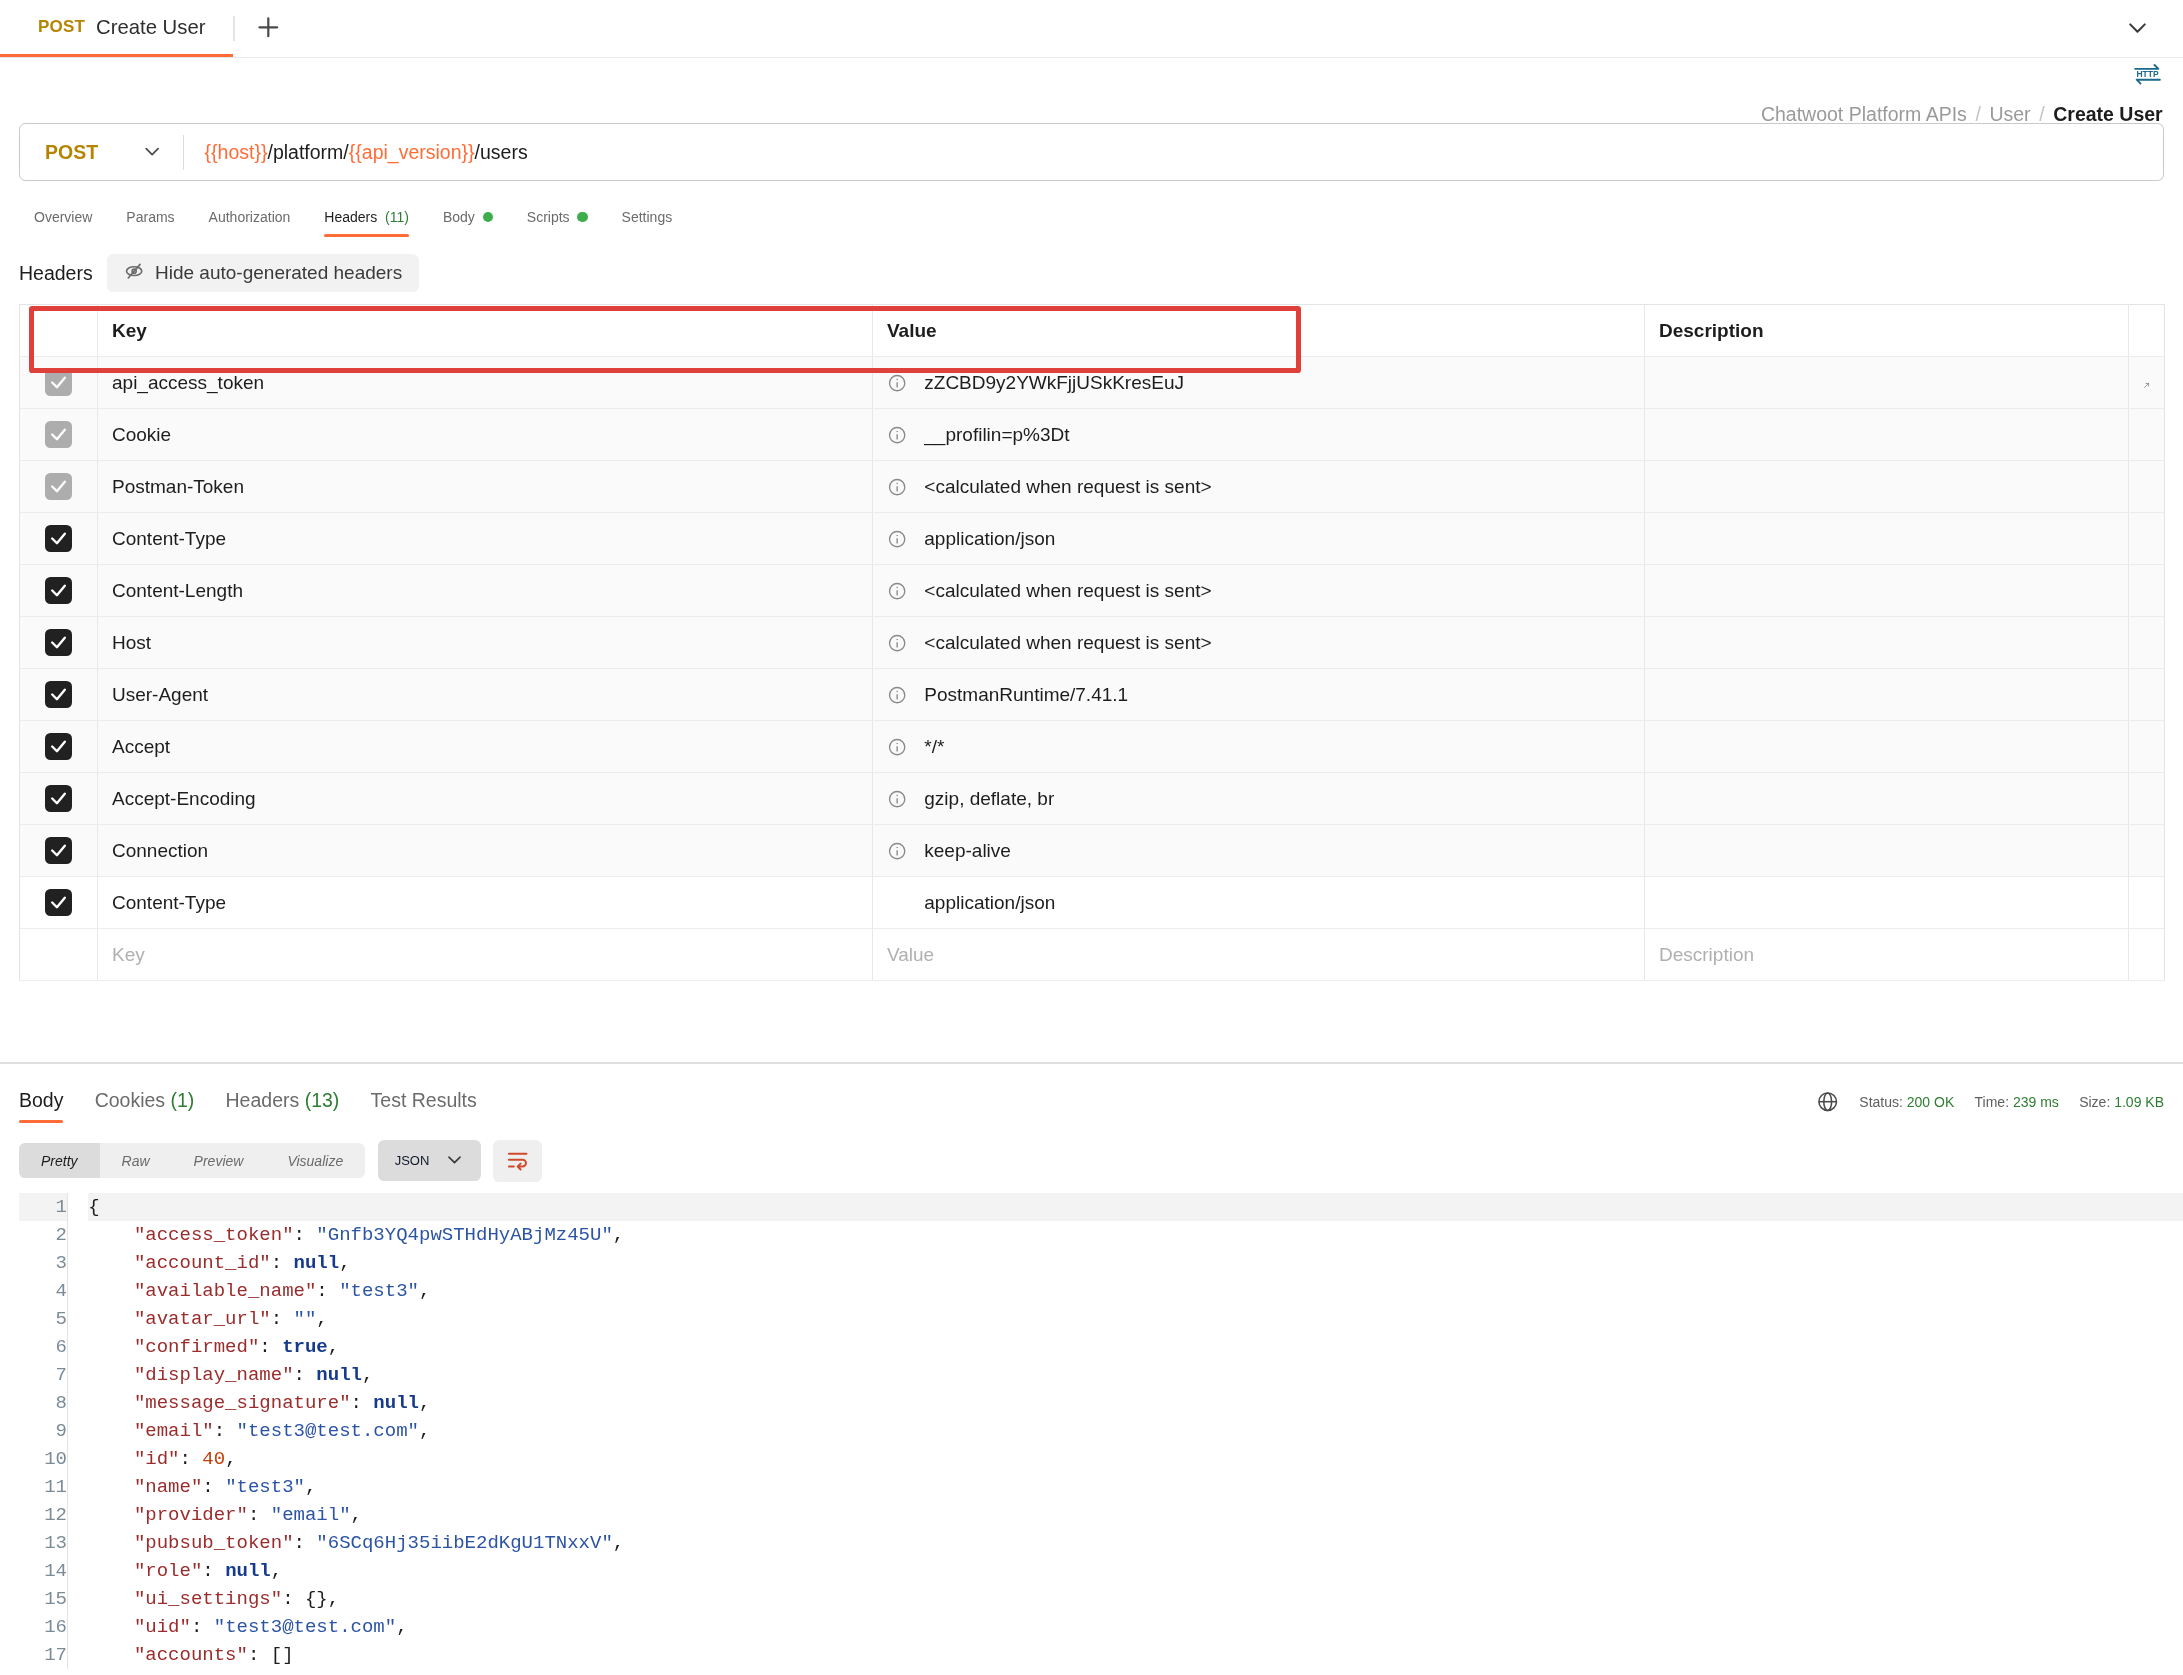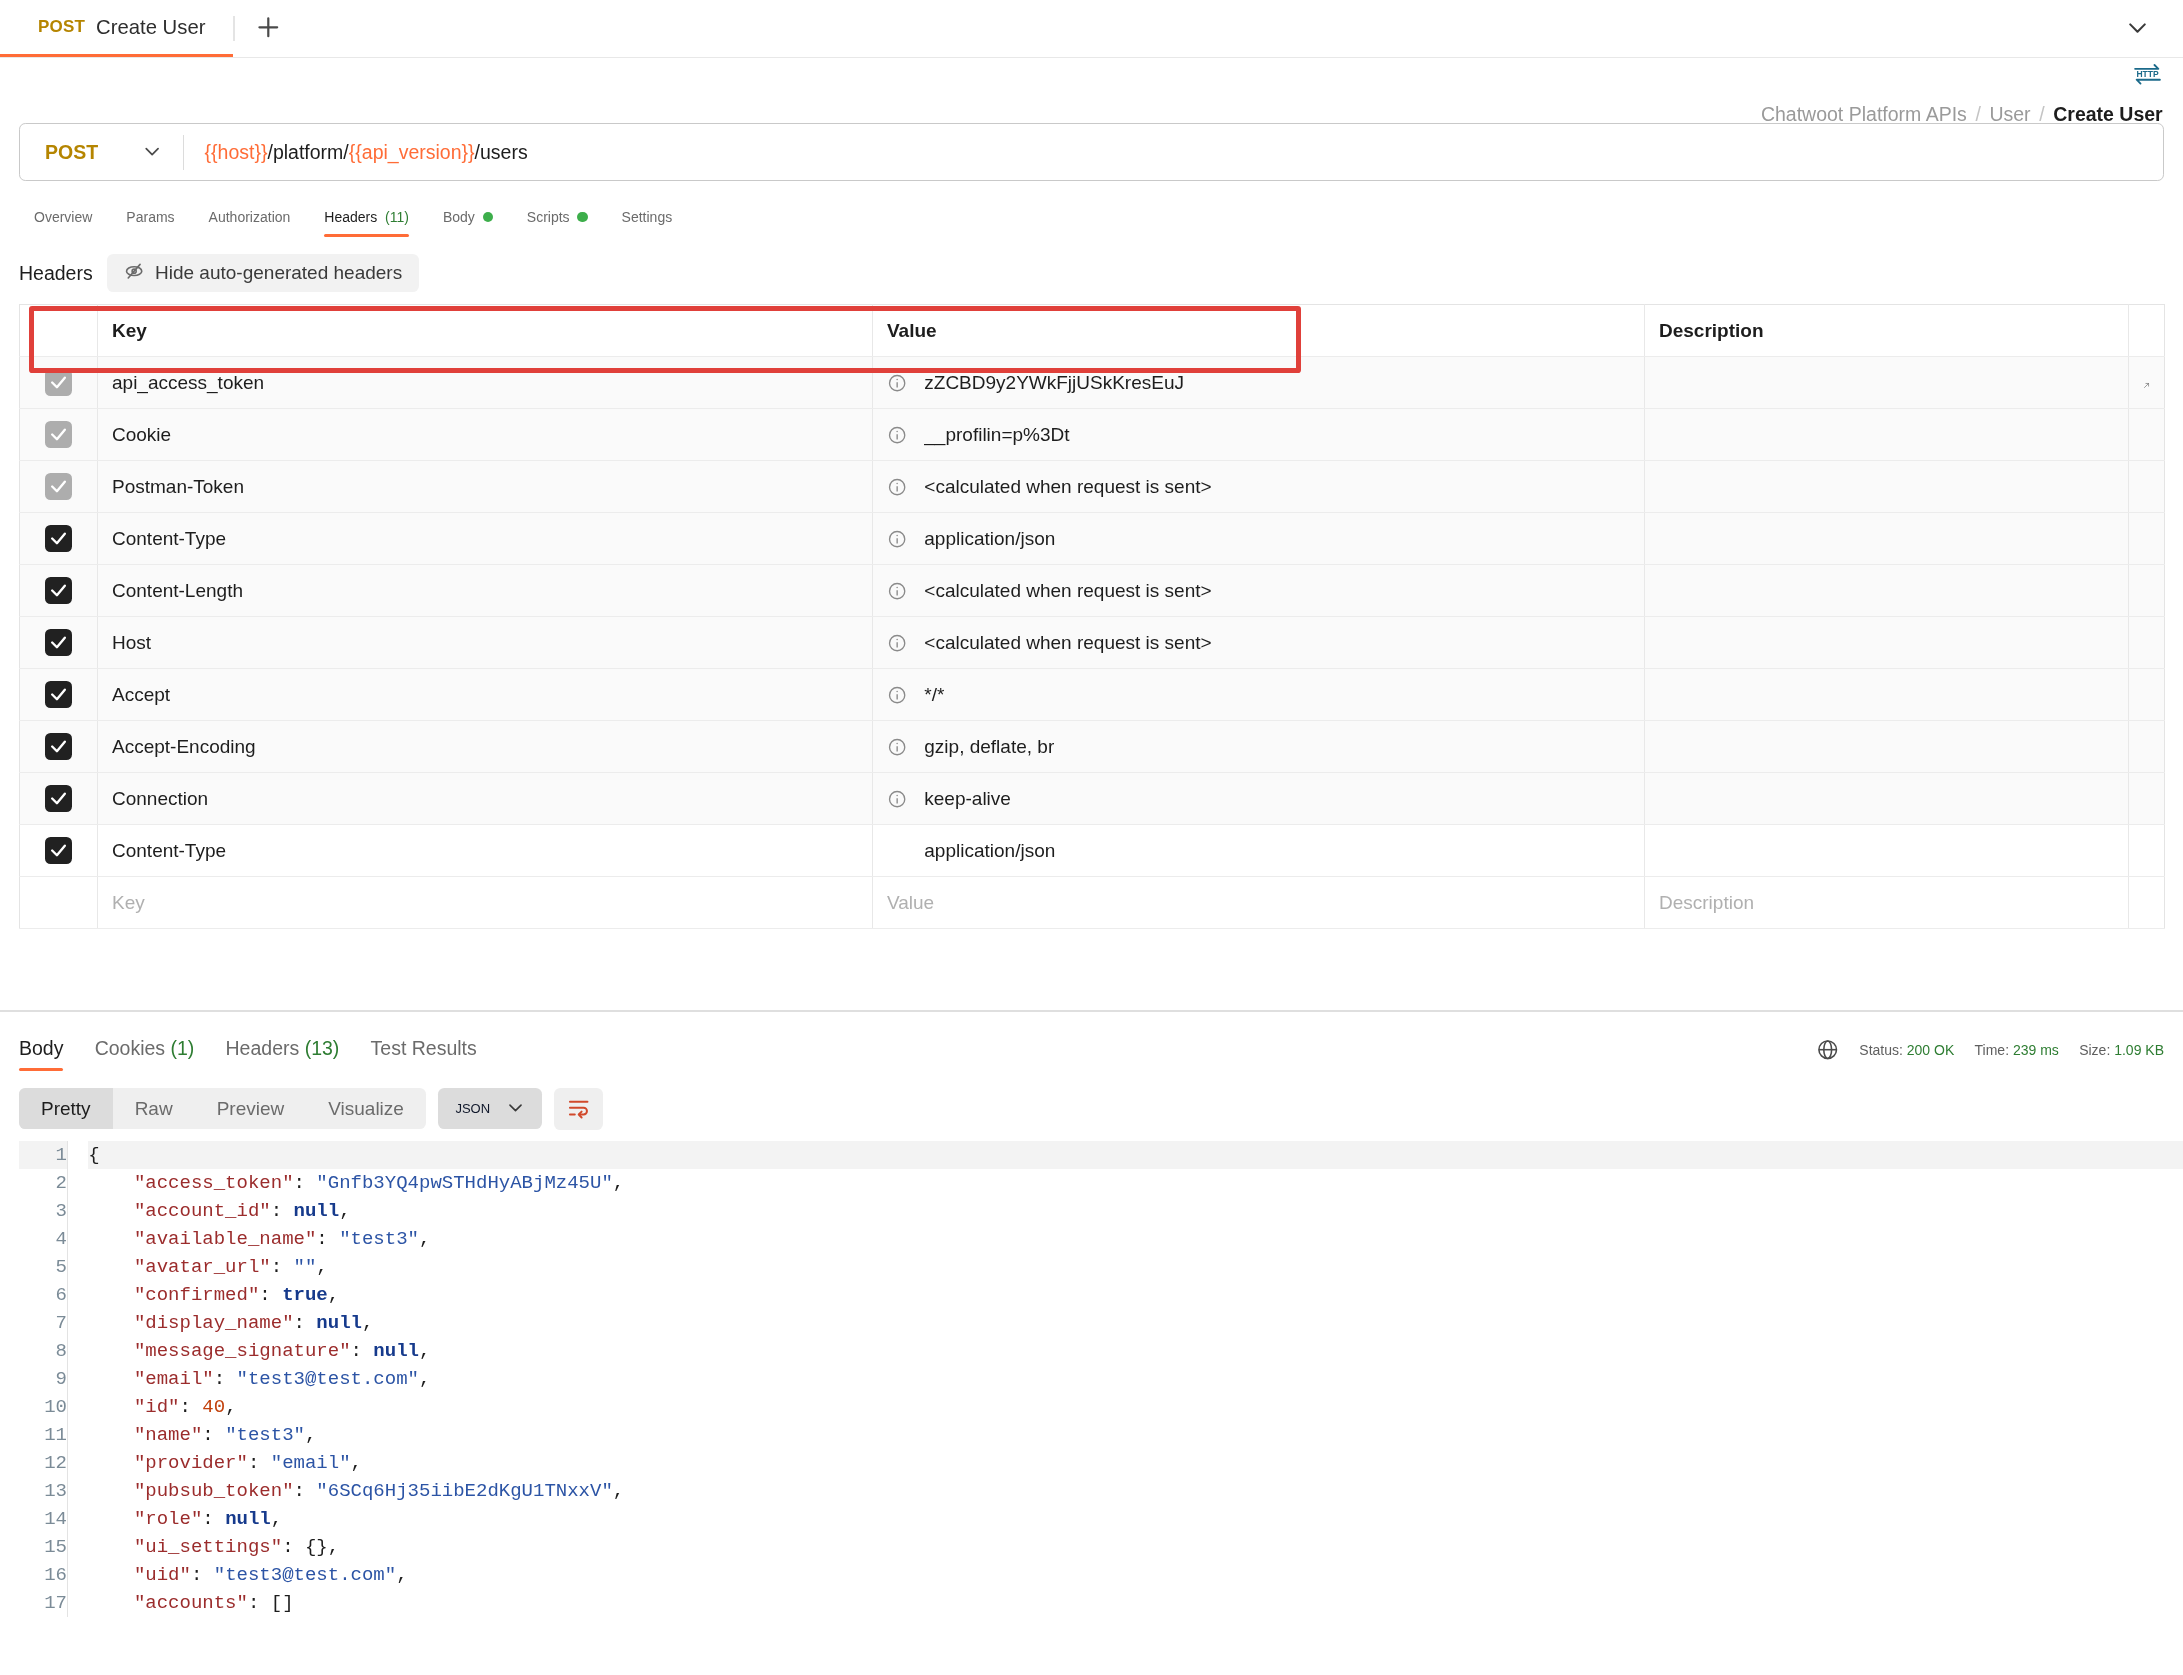--- a/index.html
+++ b/index.html
@@ -194,21 +194,21 @@
 
   .fmt-row {
     display: flex; align-items: center; gap: 12.5px;
     padding: 17px 19px 11px 19px;
   }
   .seg {
     display: flex; background: #efefef; border-radius: 6.3px;
     overflow: hidden;
   }
   .seg .s {
-    font-size: 19px; color: #6b6b6b; padding: 9.4px 22px; cursor: pointer;
+    font-size: 14px; color: #6b6b6b; padding: 9.4px 22px; cursor: pointer; font-style: italic;
   }
   .seg .s.active { background: #dcdcdc; color: #1d1d1d; }
   .fmt-sel {
     display: flex; align-items: center; gap: 15.6px;
     background: #dcdcdc; border-radius: 6.3px; padding: 9.4px 17px;
     cursor: pointer;
   }
   .fmt-sel .lb { font-size: 13px; color: #0f172a; text-align: center; }
   .fmt-sel svg { width: 19px; height: 19px; }
   .wrap-btn {
@@ -487,20 +487,40 @@
           </td>
           <td></td>
           <td class="noborder-r"></td>
         </tr>
         <tr class="data-row">
           <td class="c-chkcell"><span class="cbox on">
               <svg viewBox="0 0 24 24" fill="none" stroke="#fff" stroke-width="3" stroke-linecap="round" stroke-linejoin="round">
                 <polyline points="4,12 10,18 20,6"></polyline>
               </svg>
             </span></td>
+          <td><span class="kcell">User-Agent</span></td>
+          <td>
+            <div class="valcell">
+              <span class="info-ic"><svg viewBox="0 0 24 24" fill="none" stroke="#8a8a8a" stroke-width="1.6">
+                  <circle cx="12" cy="12" r="9"></circle>
+                  <line x1="12" y1="11" x2="12" y2="17"></line>
+                  <circle cx="12" cy="7.6" r="0.9" fill="#8a8a8a" stroke="none"></circle>
+                </svg></span>
+              <span class="vtext">PostmanRuntime/7.41.1</span>
+            </div>
+          </td>
+          <td></td>
+          <td class="noborder-r"></td>
+        </tr>
+        <tr class="data-row">
+          <td class="c-chkcell"><span class="cbox on">
+              <svg viewBox="0 0 24 24" fill="none" stroke="#fff" stroke-width="3" stroke-linecap="round" stroke-linejoin="round">
+                <polyline points="4,12 10,18 20,6"></polyline>
+              </svg>
+            </span></td>
           <td><span class="kcell">Accept</span></td>
           <td>
             <div class="valcell">
               <span class="info-ic"><svg viewBox="0 0 24 24" fill="none" stroke="#8a8a8a" stroke-width="1.6">
                   <circle cx="12" cy="12" r="9"></circle>
                   <line x1="12" y1="11" x2="12" y2="17"></line>
                   <circle cx="12" cy="7.6" r="0.9" fill="#8a8a8a" stroke="none"></circle>
                 </svg></span>
               <span class="vtext">*/*</span>
             </div>

